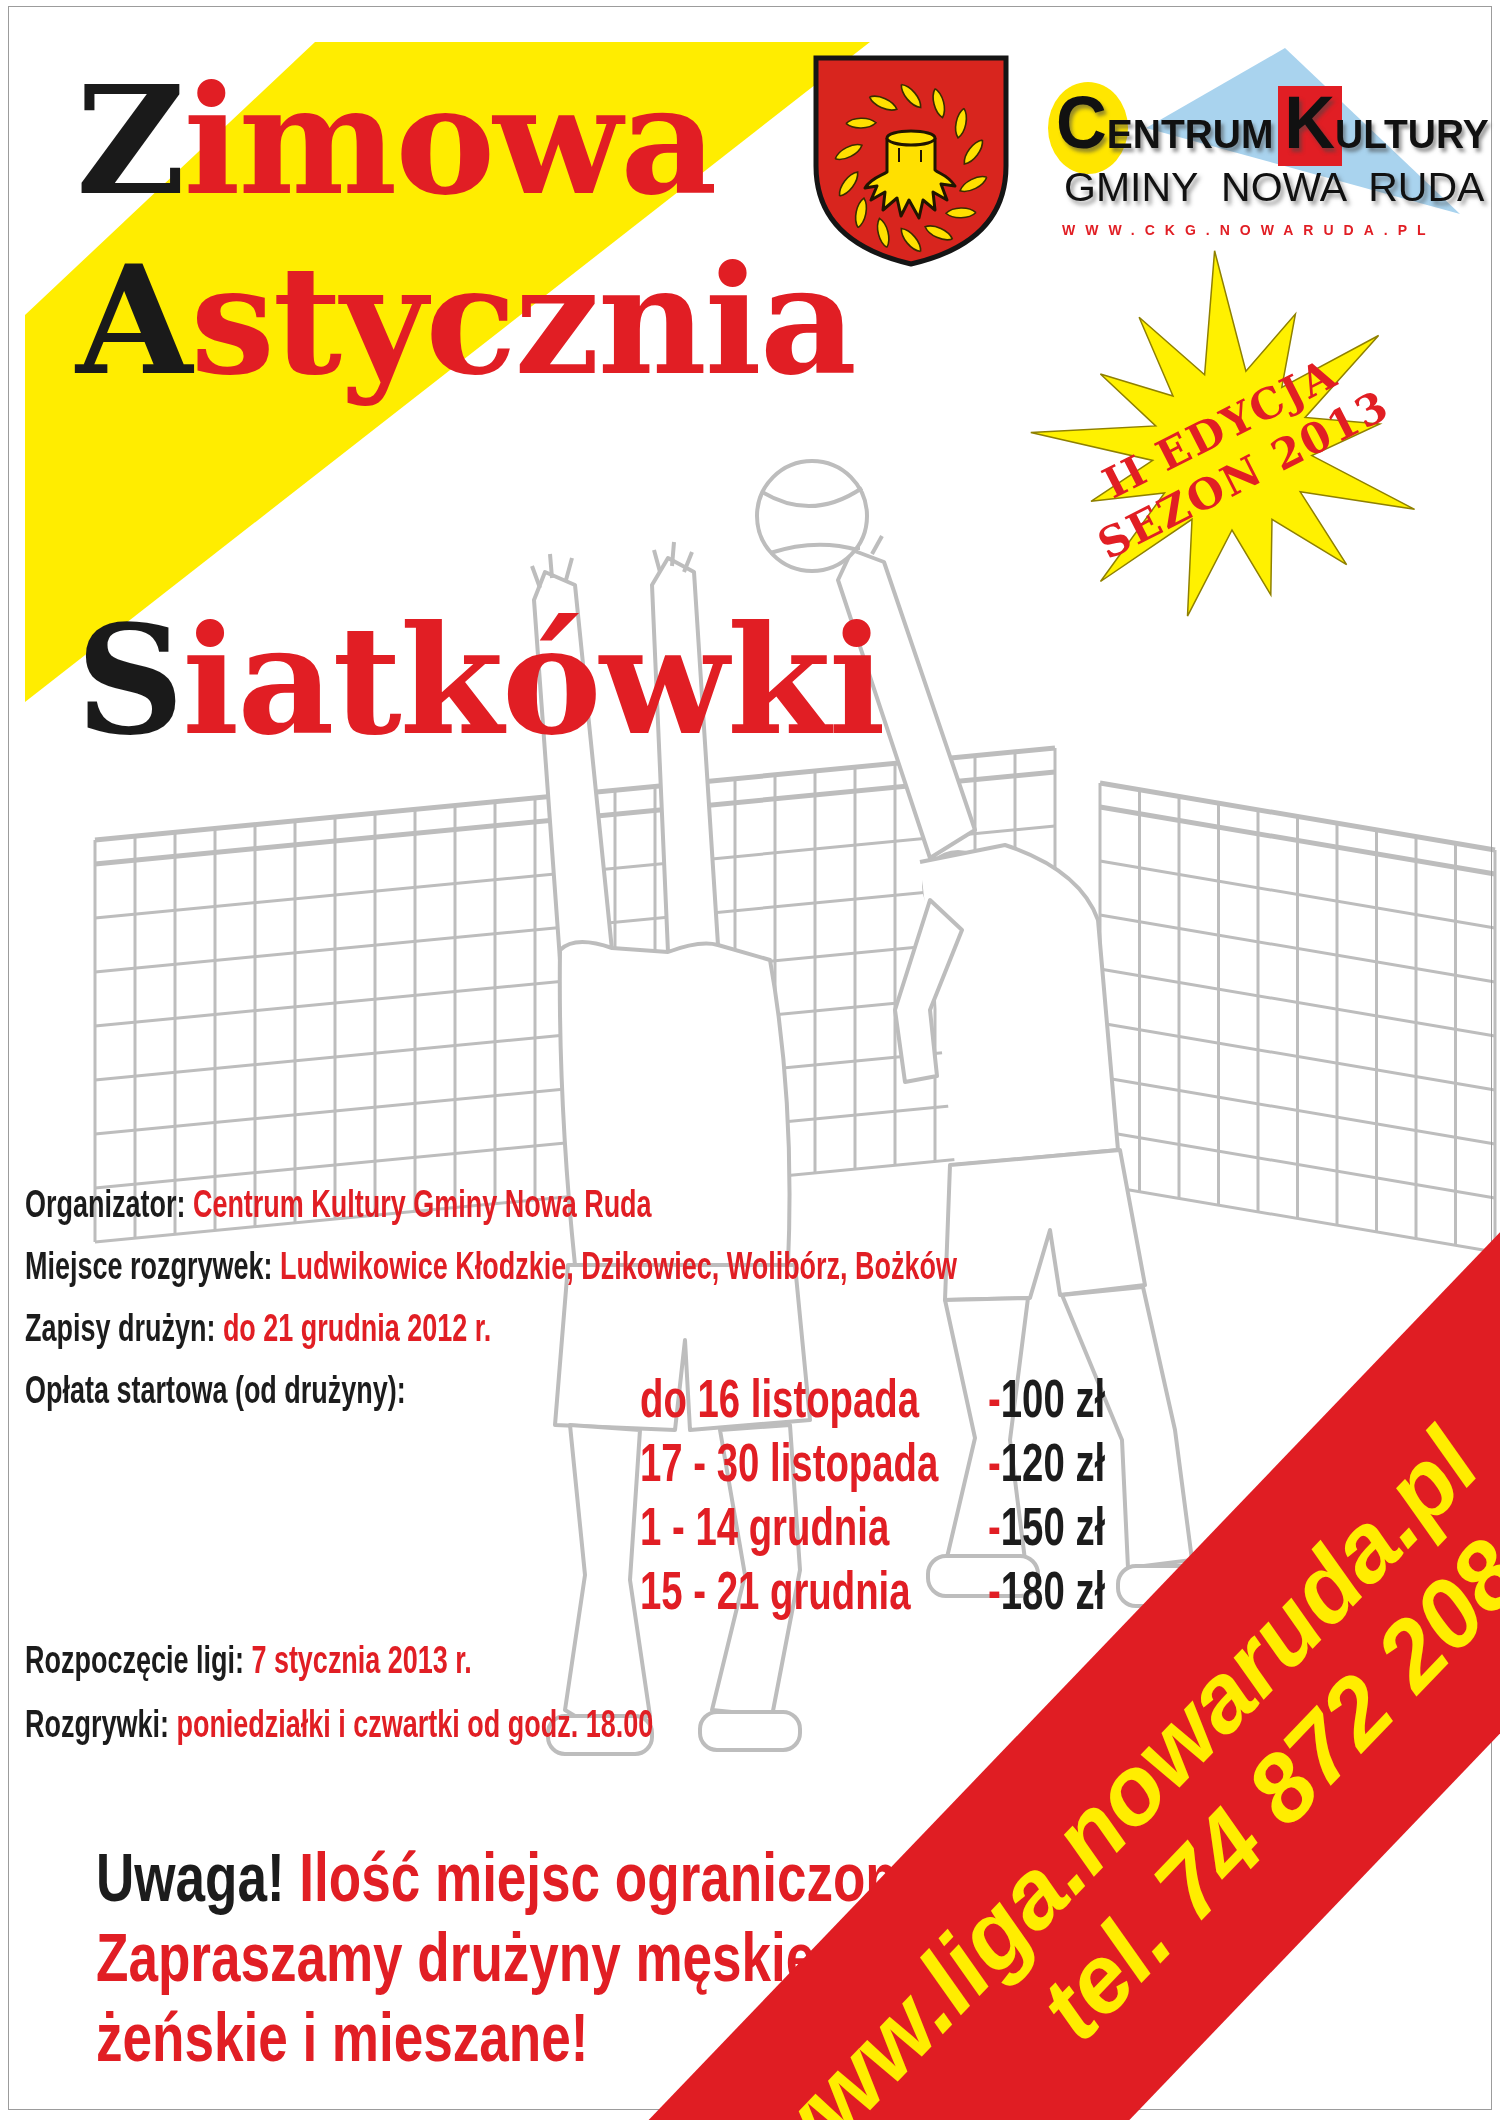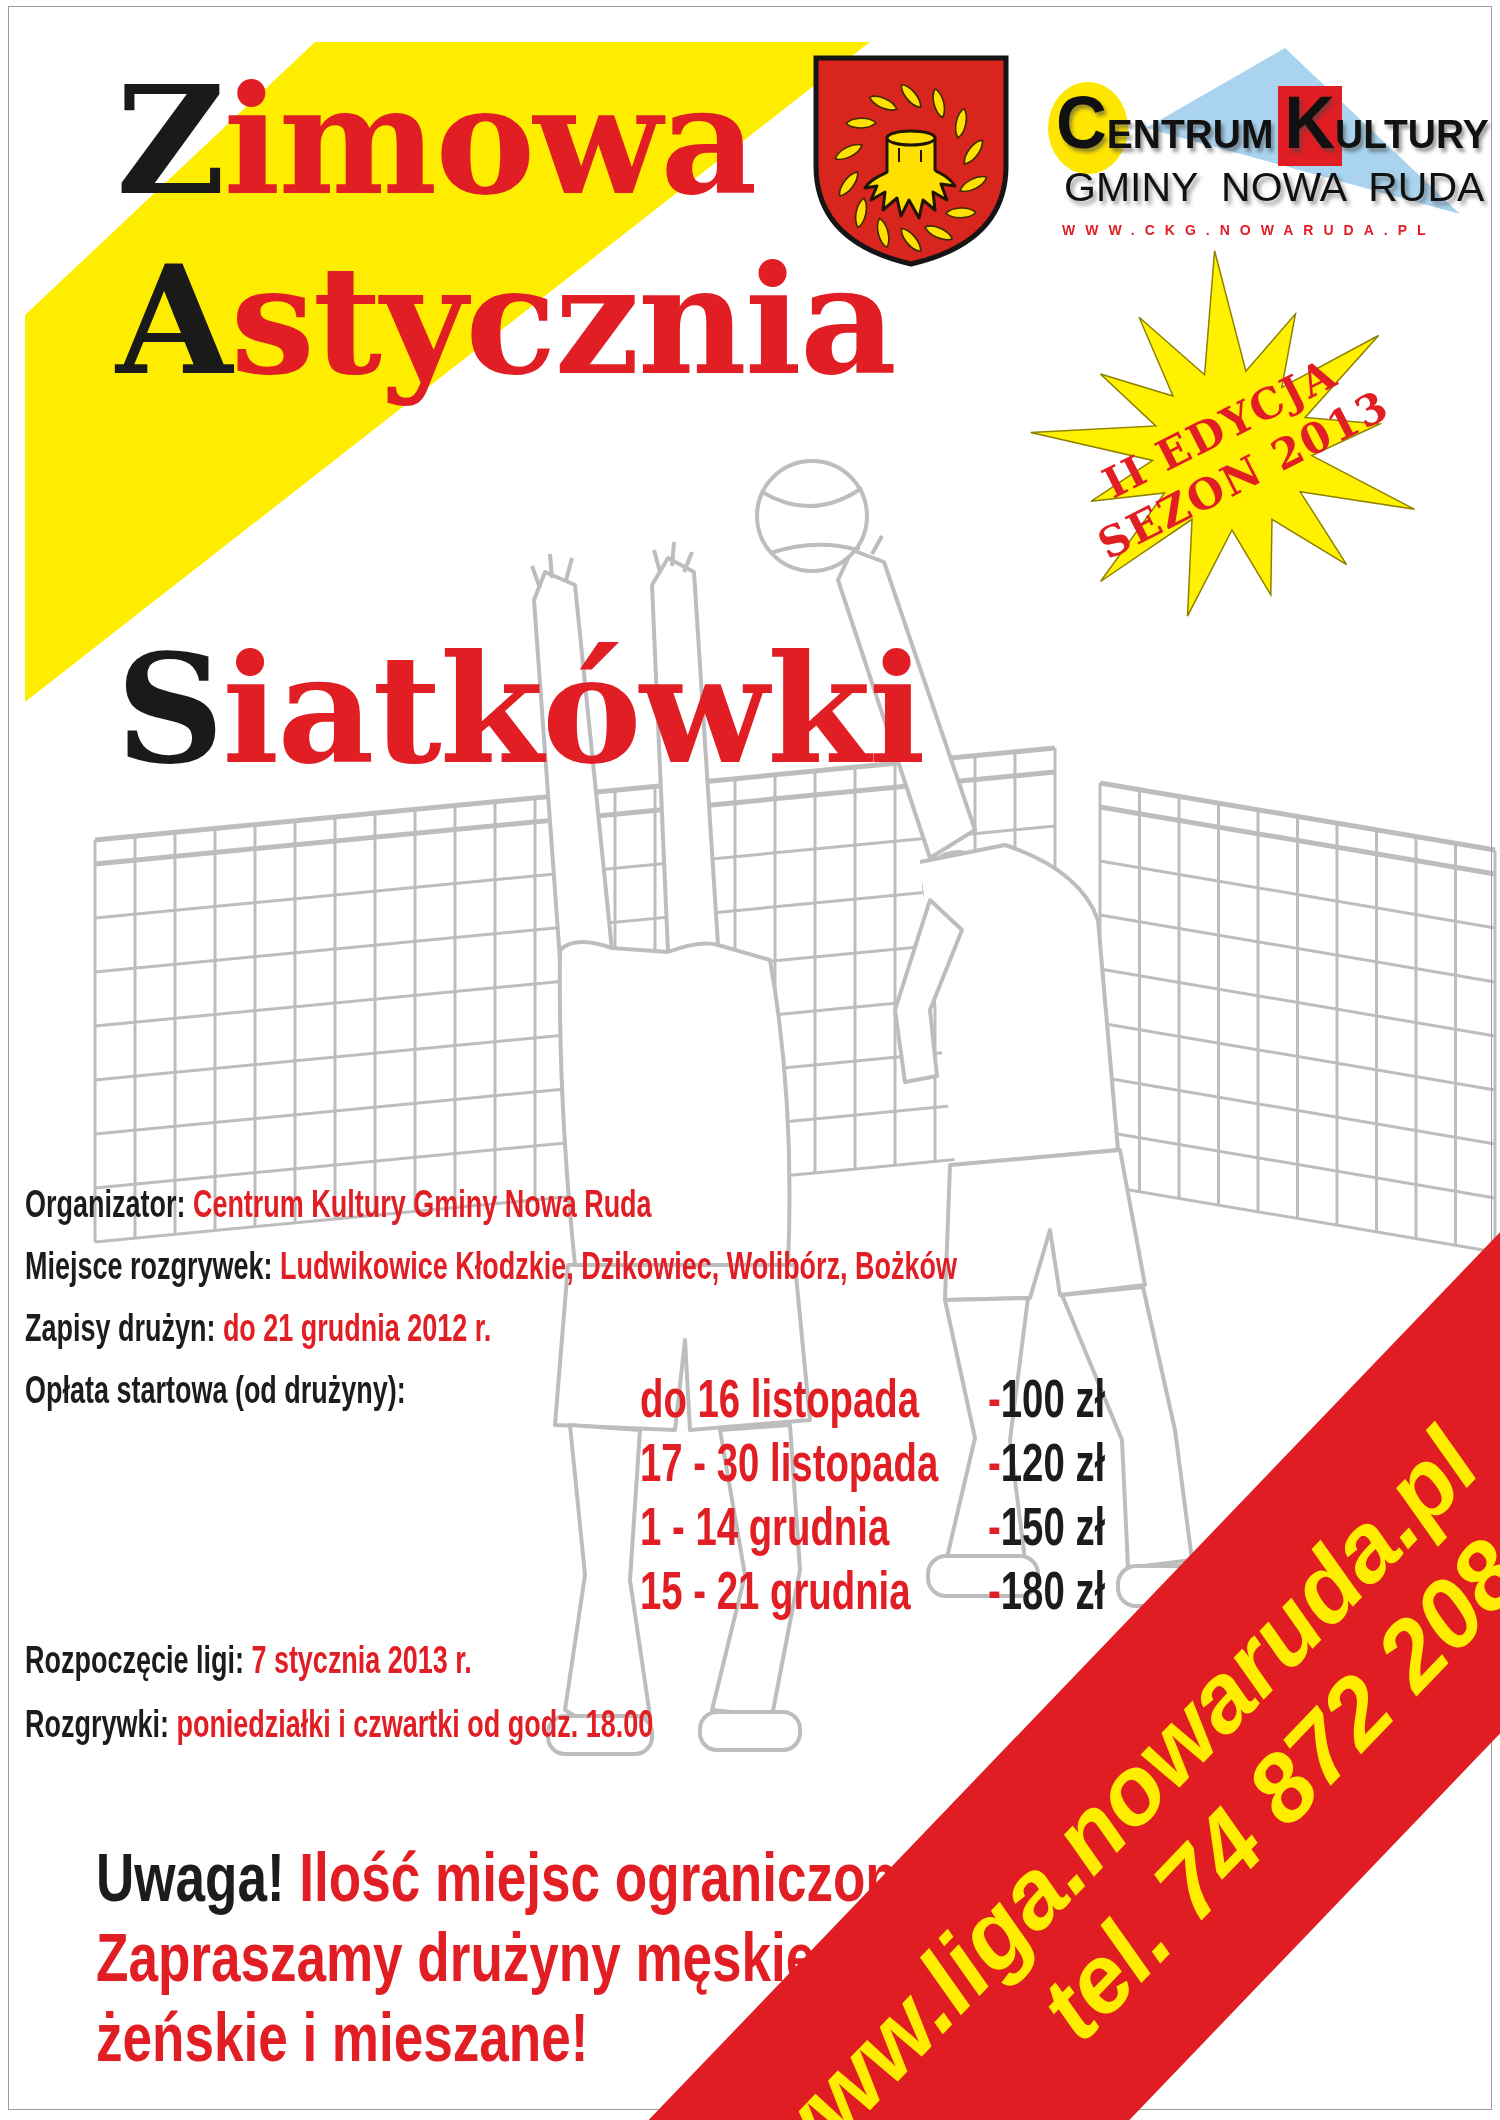--- a/index.html
+++ b/index.html
@@ -2,21 +2,21 @@
 <html style="--accent-red: #e11e24; --band-yellow: #ffed00; --star-yellow: #fff100; --logo-blue: #a9d3ee; --art-gray: #bdbdbd; --banner-red: #e01d23; --shield-red: #d8251e;"><head>
 <meta charset="utf-8">
 <style>
   html,body{margin:0;padding:0;background:#fff;}
   .poster{position:relative;width:1500px;height:2120px;background:#fff;overflow:hidden;
           font-family:"Liberation Sans",sans-serif;}
   .frame{position:absolute;left:8px;top:6px;right:8px;bottom:10px;border:1px solid #9c9c9c;}
   .abs{position:absolute;}
   
   .title-line{position:absolute;left:76px;font-family:"DejaVu Serif",serif;font-weight:bold;
-              font-size:150px;line-height:1;letter-spacing:-2px;white-space:nowrap;margin-left:40px;}
+              font-size:150px;line-height:1;letter-spacing:-2px;white-space:nowrap;}
   .title-line .ini{color:#1a1a1a;}
   .title-line .rest{color:var(--accent-red,#e11e24);}
   
   .bline{position:absolute;left:25px;font-weight:bold;font-size:38px;line-height:1;white-space:nowrap;color:#1c1c1c;}
   .cond{display:inline-block;transform:scaleX(0.71);transform-origin:0 50%;white-space:nowrap;}
   .red{color:var(--accent-red,#e11e24);}
   .fee-date{position:absolute;left:640px;font-weight:bold;font-size:54px;line-height:1;color:var(--accent-red,#e11e24);white-space:nowrap;}
   .fee-price{position:absolute;left:988px;font-weight:bold;font-size:54px;line-height:1;color:#1c1c1c;white-space:nowrap;}
   
   .nline{position:absolute;left:96px;font-weight:bold;font-size:68px;line-height:1;white-space:nowrap;color:#1c1c1c;}
@@ -139,21 +139,21 @@
       <circle cx="812" cy="516" r="55"></circle>
       <path d="M762,492 Q812,522 862,488" fill="none"></path>
       <path d="M770,553 Q816,538 858,550" fill="none"></path>
     </g>
   </svg>
 
   <div class="frame"></div>
 
   <div class="title-line" style="top:65px"><span class="ini">Z</span><span class="rest">imowa</span></div>
   <div class="title-line" style="top:245px"><span class="ini">A</span><span class="rest">stycznia</span></div>
-  <div class="title-line" style="top:634px"><span class="ini">S</span><span class="rest">iatkówki</span></div>
+  <div class="title-line" style="top:605px"><span class="ini">S</span><span class="rest">iatkówki</span></div>
 
   <svg class="abs" style="left:1002px;top:220px" width="460" height="460" viewBox="0 0 460 460">
     <polygon id="star-poly" points="212.6,30.8 243.9,151.2 293.4,94.1 279.8,167.4 376.6,115.5 303.1,197.5 377.7,204.0 309.8,235.6 412.6,289.3 298.2,271.8 344.6,344.6 270.0,299.3 268.8,374.9 230.0,310.0 185.5,396.1 190.0,299.3 98.5,361.5 162.5,273.0 89.0,281.3 150.7,240.4 28.8,212.4 153.7,205.9 98.4,154.0 171.0,176.0 137.1,97.3 202.6,154.8" style="fill:var(--star-yellow,#fff100);stroke:#8f8000;stroke-width:1.5"></polygon>
   </svg>
   <div class="badge-text">
     <div>II EDYCJA</div>
     <div>SEZON 2013</div>
   </div>
 
   <svg class="abs" style="left:808px;top:48px" width="206" height="226" viewBox="0 0 206 226">

